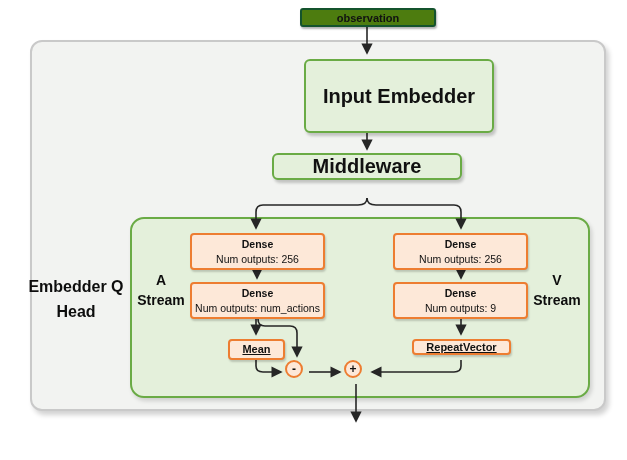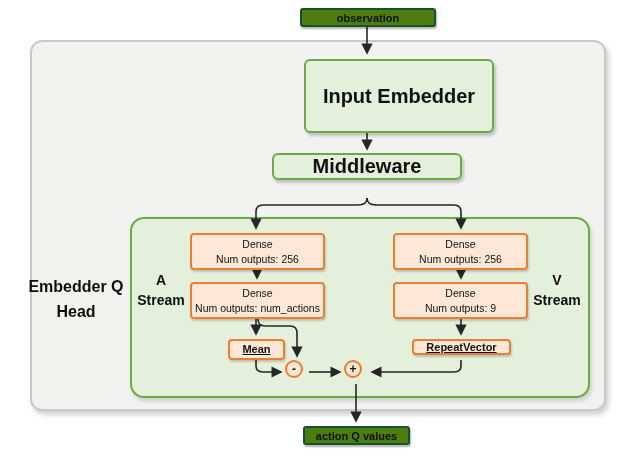--- a/index.html
+++ b/index.html
@@ -27,21 +27,21 @@
     font-weight:bold;font-size:11px;box-shadow:1px 2px 2px rgba(0,0,0,.3);
   }
   .green-box{
     background:#e4f0db;border:2px solid #6aab45;border-radius:6px;
     font-weight:bold;font-size:20px;box-shadow:2px 3px 3px rgba(0,0,0,.2);
   }
   .orange-box{
     background:#fde8d8;border:2px solid #ed7d31;border-radius:4px;
     font-size:10.5px;line-height:1.35;box-shadow:1px 2px 2px rgba(0,0,0,.18);
   }
-  .orange-box .title{font-weight:normal;}
+  .orange-box .title{font-weight:bold;}
   .orange-label{font-weight:bold;font-size:11px;text-decoration:underline;}
   .op-circle{
     background:#fde8d8;border:2px solid #ed7d31;border-radius:50%;
     width:18px;height:18px;font-weight:bold;font-size:12px;line-height:1;
   }
   .big-label{
     position:absolute;display:flex;align-items:center;justify-content:center;text-align:center;
     font-weight:bold;white-space:pre-line;z-index:3;color:#0d0d0d;
   }
   .head-label{font-size:16px;line-height:1.55;}
@@ -127,17 +127,14 @@
   </div>
 
   <div class="node op-circle" style="left:285px;top:360px;">
     <span>-</span>
   </div>
 
   <div class="node op-circle" style="left:344px;top:360px;">
     <span>+</span>
   </div>
 
-  <div class="node blue-box" style="left:303px;top:426px;width:107px;height:19px;">
-    <span>action Q values</span>
-  </div>
 
 </div>
 
 </body></html>

